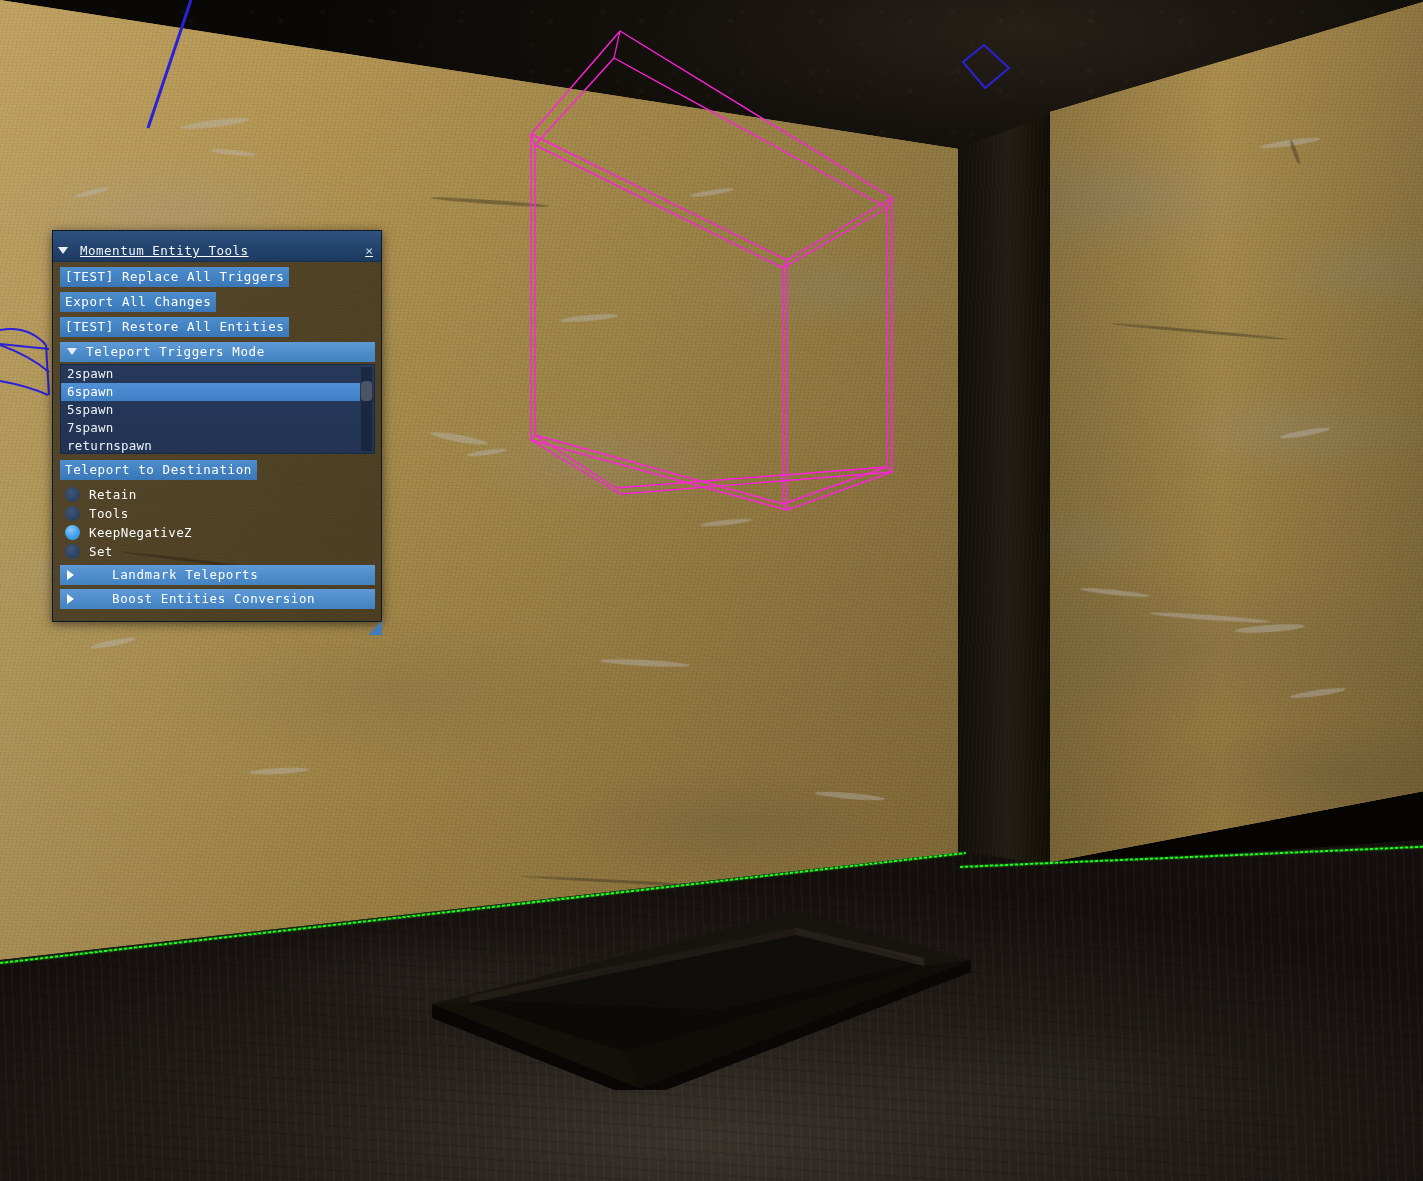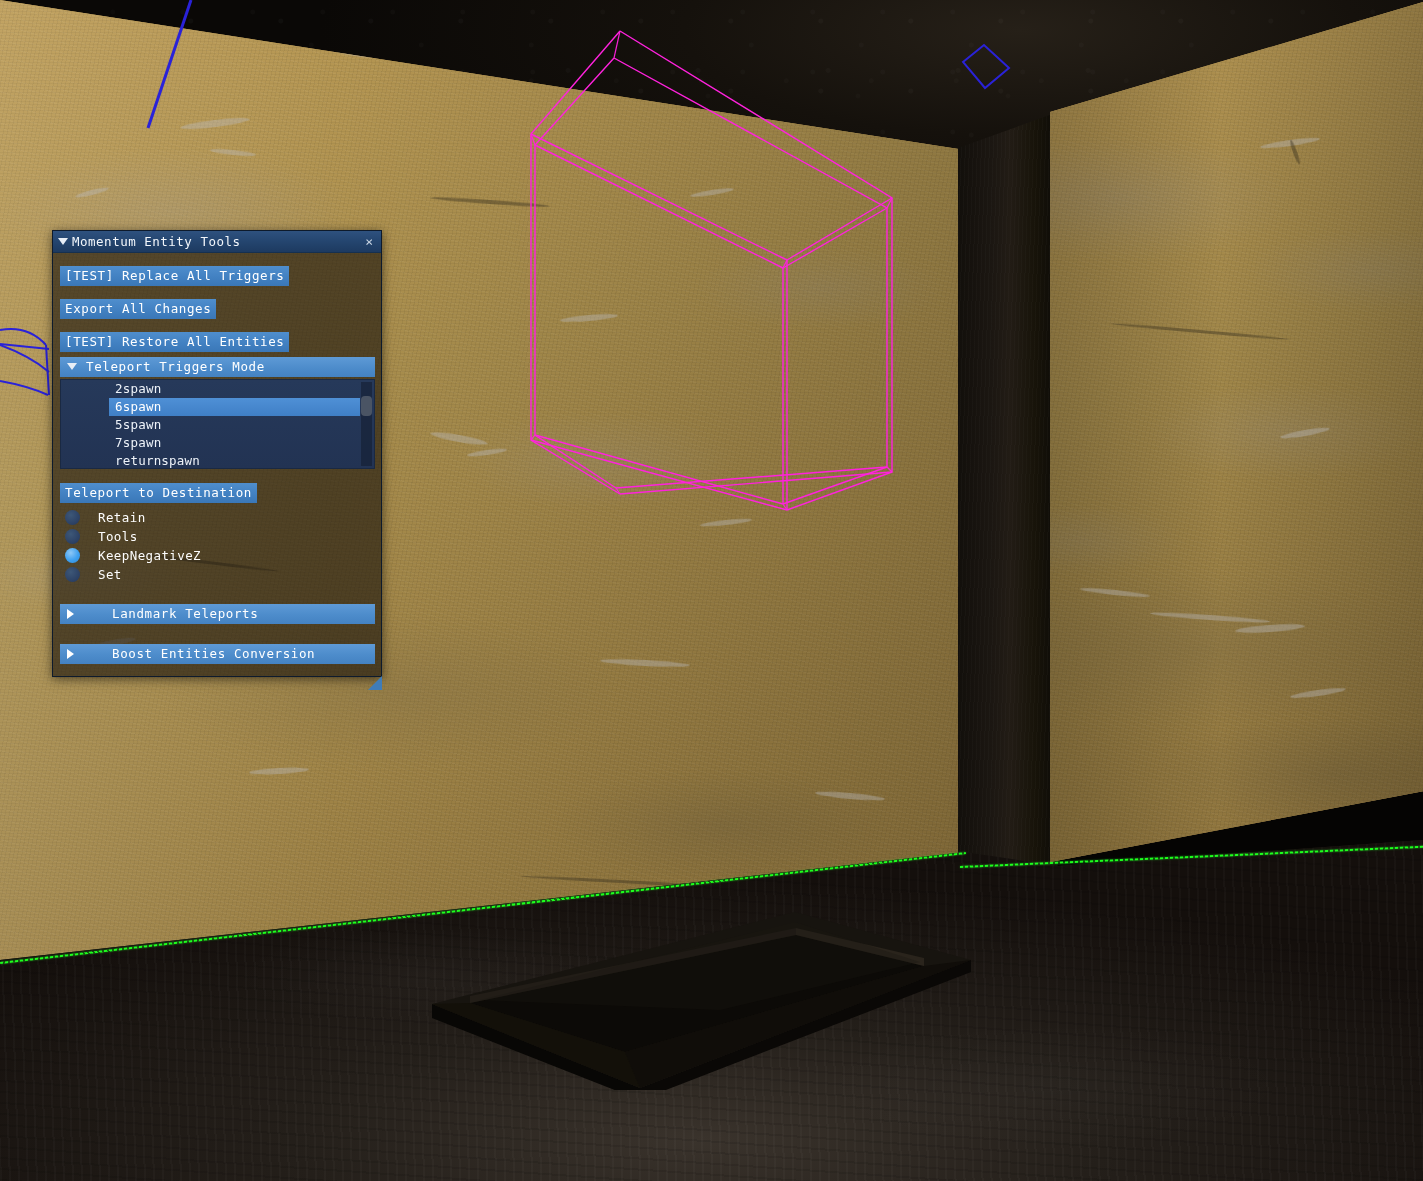--- a/index.html
+++ b/index.html
@@ -151,22 +151,23 @@
     box-shadow: 0 2px 10px rgba(0,0,0,.55);
     font-size: 12.5px;
     color: #ffffff;
     user-select:none;
   }
   #panel-titlebar {
     height: 21px;
     display:flex; align-items:center;
     background: linear-gradient(180deg, #2e517f 0%, #24456f 50%, #1d3a60 100%);
     border-bottom: 1px solid #16304f;
-    padding: 0 6px 0 5px;
-    gap: 4px;
+    padding: 9px 6px 0 5px;
+    gap: 12px;
+    text-decoration: underline;
   }
   .tri {
     display:inline-block;
     width:0;height:0;
     border-left: 5px solid transparent;
     border-right: 5px solid transparent;
     border-top: 7px solid #e8eef6;
   }
   .tri-right {
     display:inline-block;
@@ -193,68 +194,66 @@
     background: linear-gradient(180deg, #4f8ecd 0%, #4281c2 55%, #3a77b7 100%);
     color:#ffffff;
     border: none;
     padding: 2px 5px 3px 5px;
     margin-bottom: 5px;
     font-family: inherit;
     font-size: 12.5px;
     letter-spacing: .6px;
     white-space: nowrap;
     cursor:pointer;
-    margin-top:8px;
   }
 
   .section-header {
     display:flex; align-items:center; gap: 9px;
     background: linear-gradient(180deg, #5e9ad6 0%, #4d8ccb 55%, #4482c2 100%);
     color:#fff;
     padding: 2px 6px 3px 7px;
     margin-bottom: 2px;
     font-size: 12.5px;
     letter-spacing: .6px;
     cursor:pointer;
   }
-  .section-header.collapsed { margin-top: 20px; gap: 38px; }
+  .section-header.collapsed { margin-top: 4px; gap: 38px; }
 
   .listbox {
     position:relative;
     background: linear-gradient(180deg, #26395a 0%, #223353 100%);
     border: 1px solid #1a2942;
     height: 88px;
     overflow:hidden;
     margin-bottom: 6px;
   }
   .list-item {
     padding: 1px 5px 1px 6px;
     font-size: 12.5px;
     color:#eef3f9;
     letter-spacing: .2px;
     line-height: 16px;
     cursor:pointer;
-    margin-left:48px;
   }
   .list-item.selected {
     background: linear-gradient(180deg, #4f90d6 0%, #3f7fc6 100%);
     color:#ffffff;
     margin-right: 14px;
   }
   .scrolltrack {
     position:absolute; right: 2px; top: 2px; bottom:2px; width: 11px;
     background: rgba(18,28,46,.55);
   }
   .scrollthumb {
     position:absolute; right: 2px; top: 16px; width: 11px; height: 20px;
     background: #4a5464; border-radius: 4px;
   }
 
   .radio-row {
-    display:flex; align-items:center; gap: 18px;
+    display:flex; align-items:center; gap: 9px;
     padding: 2px 0 2px 5px;
     cursor:pointer;
   }
   .radio {
     width: 15px; height: 15px; border-radius: 50%;
     background: radial-gradient(circle at 38% 34%, #3d5777 0%, #2b4064 70%, #22334f 100%);
     flex: 0 0 auto;
   }
   .radio.on {
     background: radial-gradient(circle at 38% 32%, #8dc7f5 0%, #3ea0ef 55%, #2f8ad8 100%);

